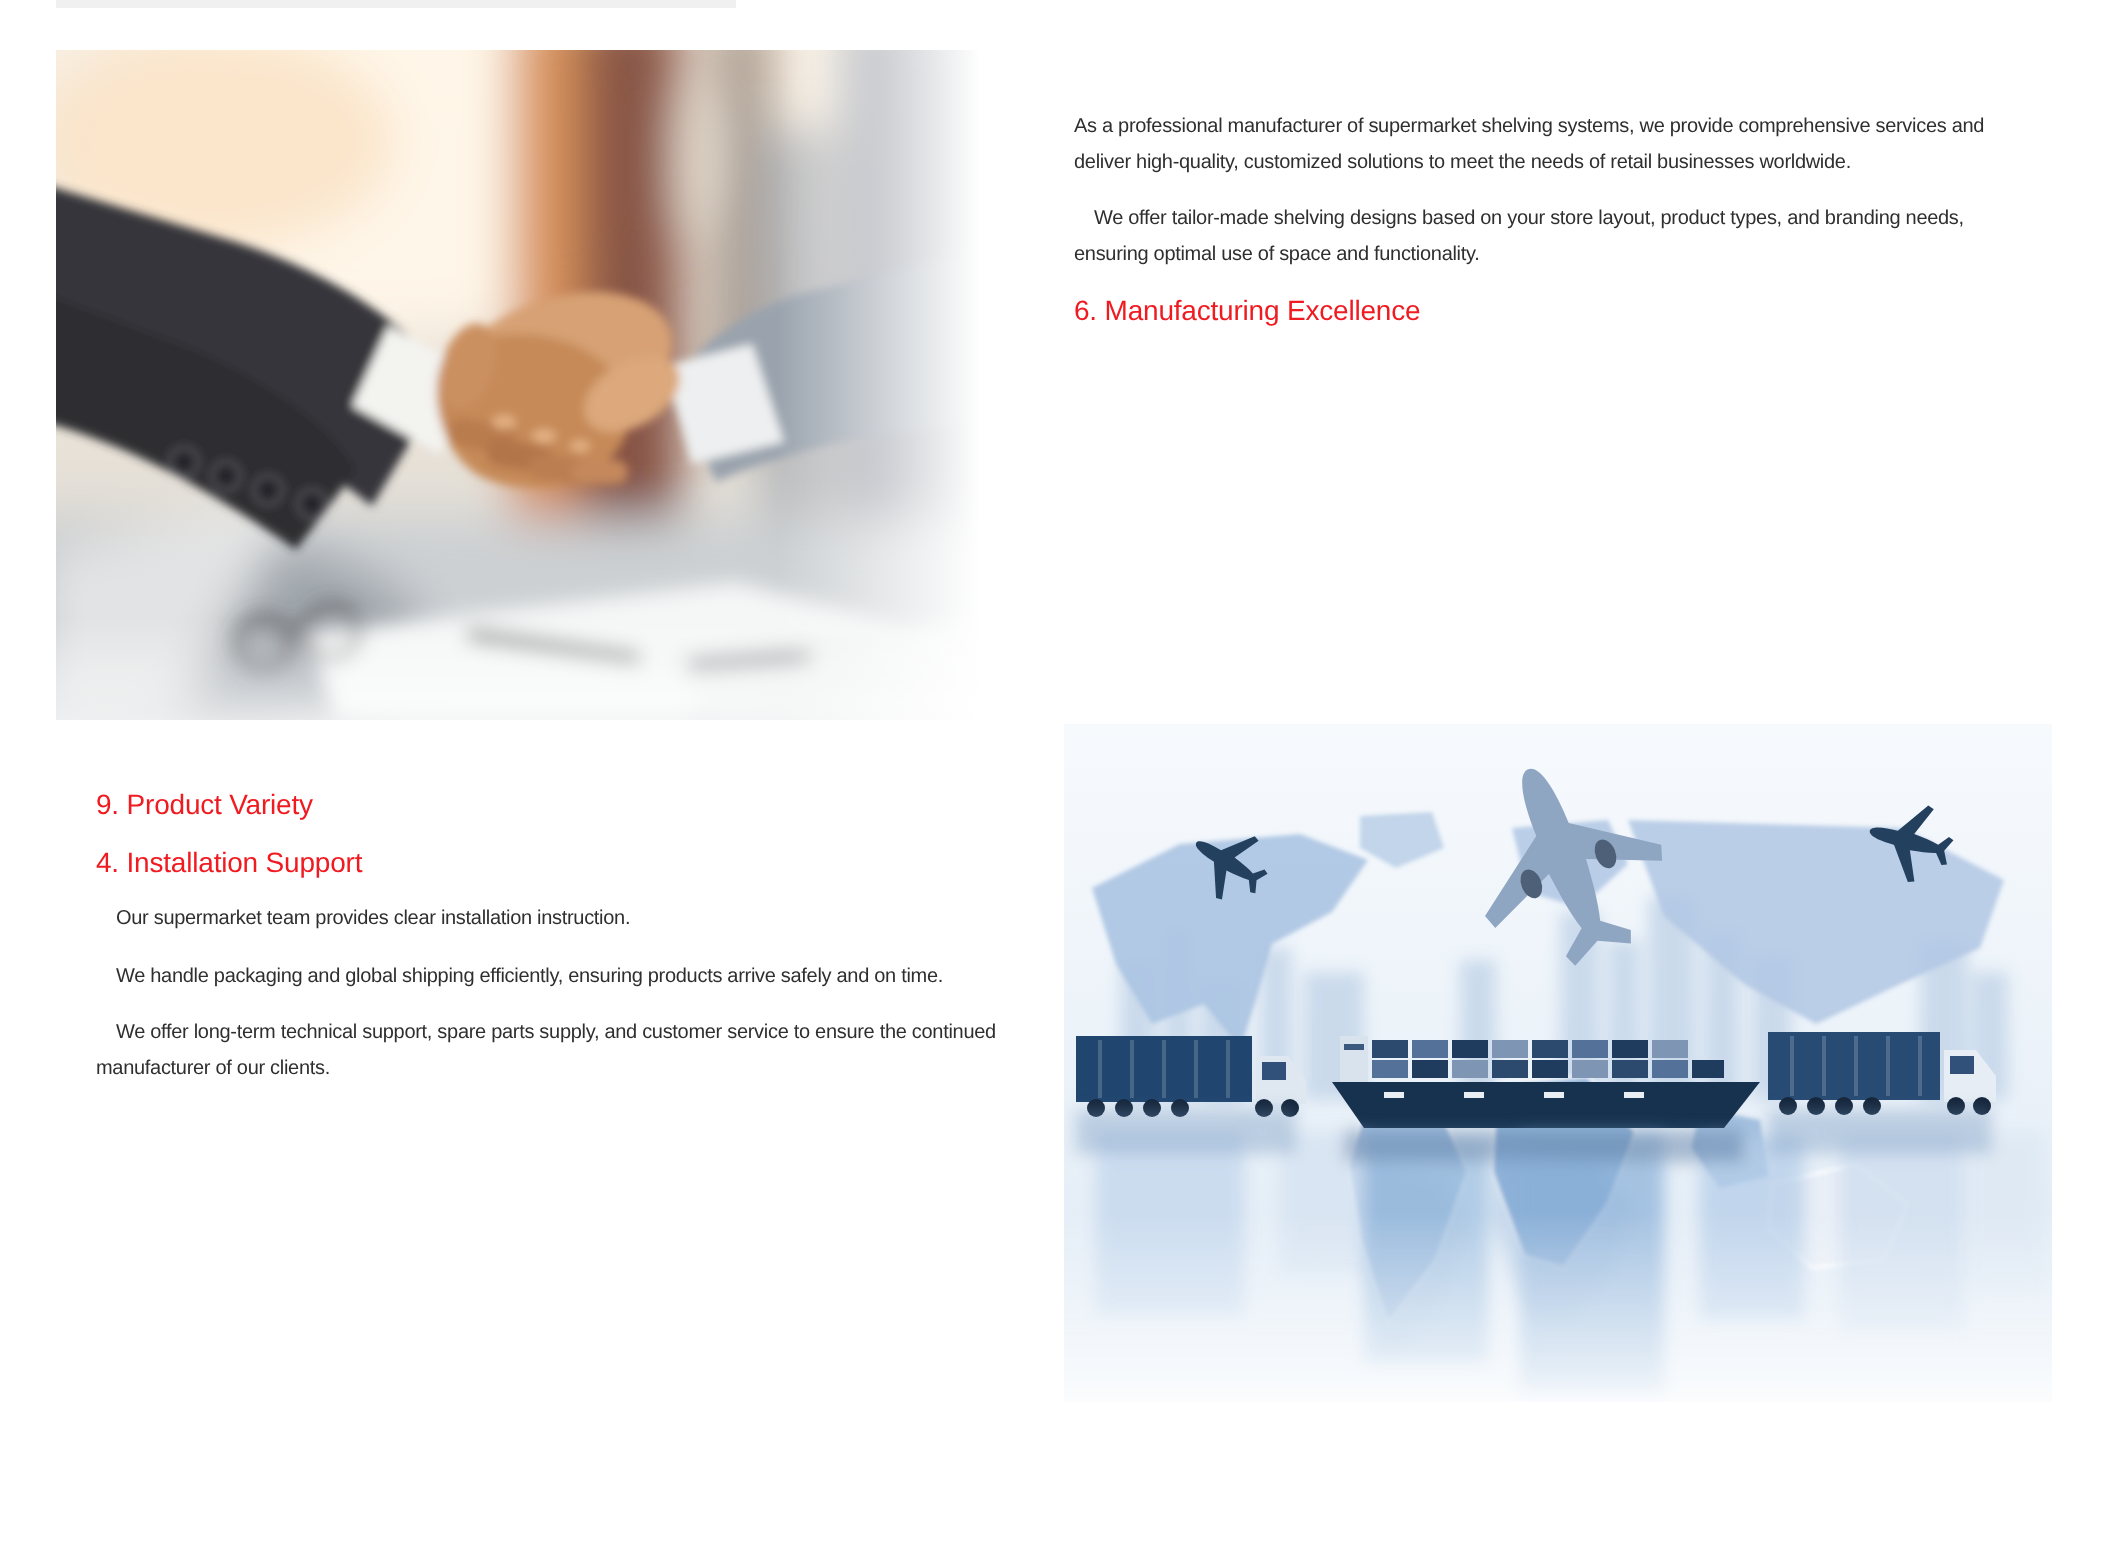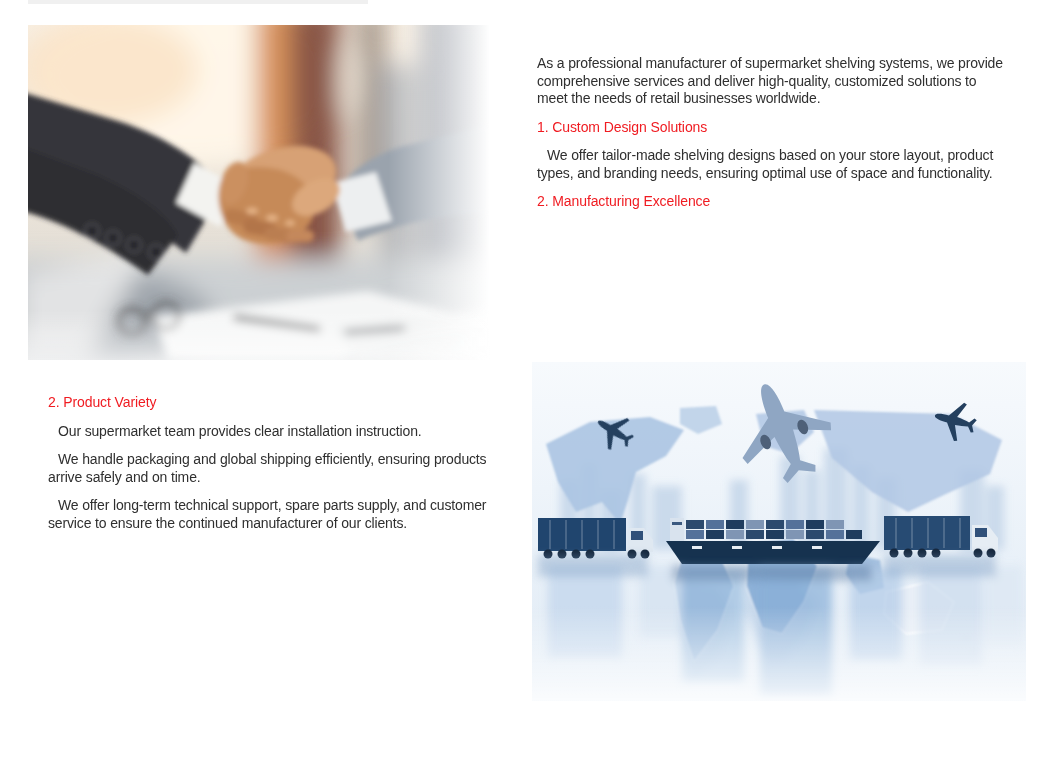--- a/index.html
+++ b/index.html
@@ -16,21 +16,21 @@
   .photo{position:absolute;display:block;}
   .photo svg{display:block;}
   .handshake{left:28px;top:25px;width:462px;height:335px;}
   .logistics{left:532px;top:362px;width:494px;height:339px;}
 
   .col{position:absolute;}
   .right-col{left:537px;top:55px;width:467px;}
   .left-col{left:48px;top:394px;width:462px;}
 
   .para{
-    font-size:14px;line-height:17.5px;letter-spacing:-0.15px;
+    font-size:10px;line-height:17.5px;letter-spacing:-0.15px;
     margin:0 0 11px 0;color:#2f2f2f;
   }
   .body-para{text-indent:10px;}
   .sec-heading{
     font-size:14px;line-height:17.5px;letter-spacing:-0.1px;
     margin:0 0 11px 0;font-weight:500;
     color:var(--accent,#f01b21);
   }
 </style>
 </head>
@@ -116,29 +116,29 @@
     </g>
 
     <rect x="0" y="0" width="462" height="335" fill="url(#fadeR)"></rect>
     <rect x="0" y="0" width="462" height="335" fill="url(#fadeB)"></rect>
   </svg>
 </figure>
 
 <div class="col right-col">
   <p class="para">As a professional manufacturer of supermarket shelving systems, we provide comprehensive services and deliver high-quality, customized solutions to meet the needs of retail businesses worldwide.</p>
 
-  <h3 class="sec-heading">1. Custom Design Solutions</h3>
   <p class="para body-para">We offer tailor-made shelving designs based on your store layout, product types, and branding needs, ensuring optimal use of space and functionality.</p>
 
-  <h3 class="sec-heading">2. Manufacturing Excellence</h3>
+  <h3 class="sec-heading">6. Manufacturing Excellence</h3>
 </div>
 
 <div class="col left-col">
-  <h3 class="sec-heading">2. Product Variety</h3>
-
+  <h3 class="sec-heading">9. Product Variety</h3>
+
+  <h3 class="sec-heading">4. Installation Support</h3>
   <p class="para body-para">Our supermarket team provides clear installation instruction.</p>
 
   <p class="para body-para">We handle packaging and global shipping efficiently, ensuring products arrive safely and on time.</p>
 
   <p class="para body-para">We offer long-term technical support, spare parts supply, and customer service to ensure the continued manufacturer of our clients.</p>
 </div>
 
 <figure class="photo logistics" style="margin:0" title="Blue-toned collage of a world map, container ship, container trucks and airplanes with city skyline and water reflection">
   <svg width="494" height="339" viewBox="0 0 494 339">
     <defs>

